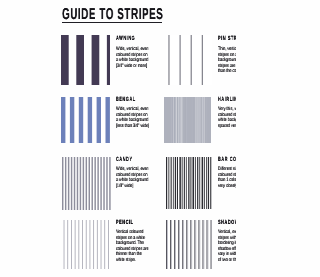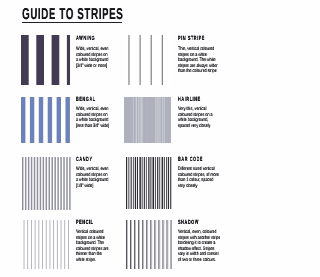--- a/index.html
+++ b/index.html
@@ -1,19 +1,19 @@
 <!DOCTYPE html>
 <html><head>
 <meta charset="utf-8">
 <title>Guide to Stripes</title>
 <style>
   html,body{margin:0;padding:0;background:#fefefe;}
   body{width:236px;height:277px;font-family:"Liberation Sans",sans-serif;overflow:hidden;
        -webkit-font-smoothing:antialiased;text-rendering:geometricPrecision;}
-  .page{position:relative;width:236px;height:277px;background:#fefefe;}
+  .page{position:relative;width:236px;height:277px;background:#fefefe;margin-left:40px;}
 
   .title-text{position:absolute;left:21.5px;top:6.3px;
     font-weight:bold;font-size:15.7px;color:#16151a;letter-spacing:0.95px;
     transform:scaleX(0.625);transform-origin:0 0;white-space:nowrap;will-change:transform;text-shadow:0 0 0.3px #16151a;}
   .title-rule{position:absolute;left:21.7px;top:21.6px;width:100.4px;height:1.25px;background:#201f26;}
 
   .swatch{position:absolute;display:block;}
   .label{position:absolute;font-weight:bold;font-size:6.1px;color:#111015;letter-spacing:0.95px;
     transform:scaleX(0.625);transform-origin:0 0;white-space:nowrap;line-height:6.1px;will-change:transform;text-shadow:0 0 0.26px #111015;}
   .body{position:absolute;font-size:4.95px;line-height:5.5px;color:#151419;

